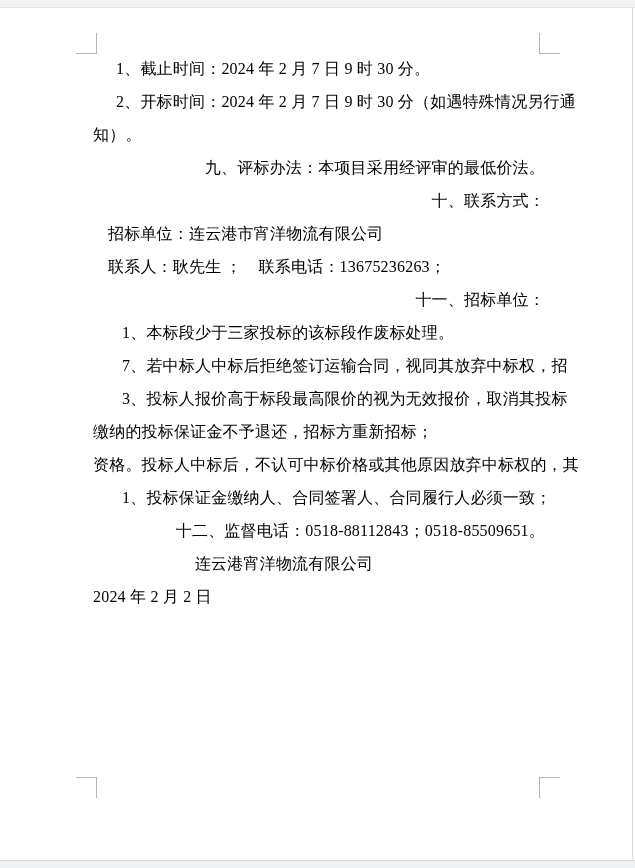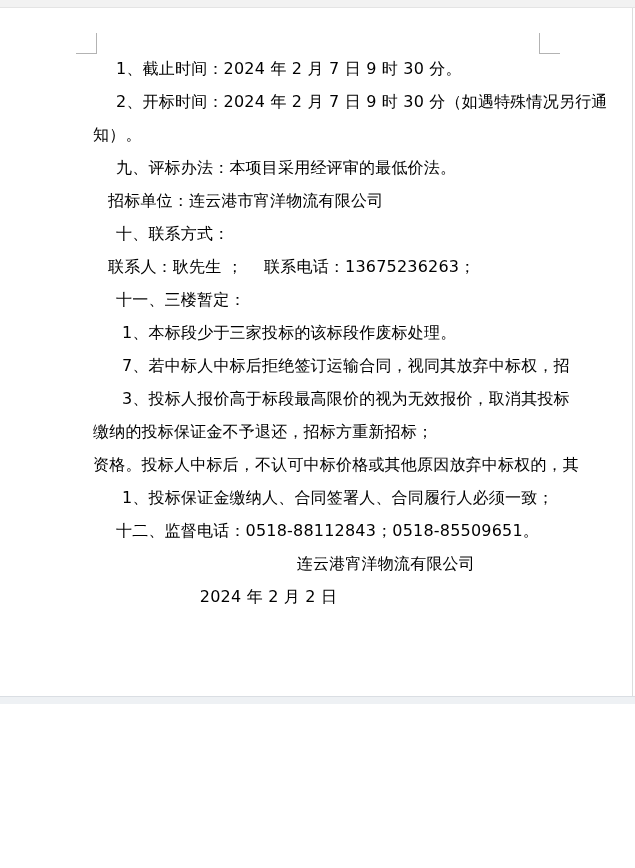--- a/index.html
+++ b/index.html
@@ -15,23 +15,24 @@
   html,body{margin:0;padding:0;}
   body{
     width:635px;height:868px;
     background:var(--page-bg);
     font-family:"DejaVu Sans", sans-serif;
     color:var(--text);
     overflow:hidden;
   }
   .page{
     position:relative;
-    width:635px;height:704px;
+    width:635px;height:868px;
     background:var(--page-bg);
     overflow:hidden;
+    font-family:Liberation Serif, serif;
   }
   
   .top-strip{
     position:absolute;top:0;left:0;right:0;height:7px;
     background:var(--top-band);
     border-bottom:1px solid var(--top-line);
   }
   .right-edge{
     position:absolute;top:8px;bottom:8px;right:2px;width:1px;
     background:var(--edge-line);
@@ -53,48 +54,48 @@
     font-size:16px;line-height:33px;
     letter-spacing:0.2px;
   }
   .line{
     white-space:pre;
     height:33px;
     overflow:visible;
   }
   .line.flush{padding-left:0;}
   .line.indent-num{padding-left:23px;}
-  .line.indent-section{padding-left:23px;}
+  .line.indent-section{padding-left:23px;text-align:right;}
   .line.indent-item{padding-left:29px;}
   .line.indent-contact{padding-left:15px;}
-  .line.signature{text-align:right;padding-right:70px;}
-  .line.date{text-align:center;padding-right:101px;}
+  .line.signature{text-align:center;padding-right:70px;}
+  .line.date{text-align:left;padding-right:101px;}
 </style>
 </head>
 <body>
 
 <div class="page">
   <div class="top-strip"></div>
   <div class="right-edge"></div>
   <div class="bottom-strip"></div>
 
   <div class="mark tl"></div>
   <div class="mark tr"></div>
   <div class="mark bl"></div>
   <div class="mark br"></div>
 
   <div class="content">
       <div class="line indent-num">1、截止时间：2024 年 2 月 7 日 9 时 30 分。</div>
       <div class="line indent-num">2、开标时间：2024 年 2 月 7 日 9 时 30 分（如遇特殊情况另行通</div>
       <div class="line flush">知）。</div>
       <div class="line indent-section">九、评标办法：本项目采用经评审的最低价法。</div>
+      <div class="line indent-section">十、联系方式：</div>
       <div class="line indent-contact">招标单位：连云港市宵洋物流有限公司</div>
-      <div class="line indent-section">十、联系方式：</div>
       <div class="line indent-contact">联系人：耿先生 ；    联系电话：13675236263；</div>
-      <div class="line indent-section">十一、三楼暂定：</div>
+      <div class="line indent-section">十一、招标单位：</div>
       <div class="line indent-item">1、本标段少于三家投标的该标段作废标处理。</div>
       <div class="line indent-item">7、若中标人中标后拒绝签订运输合同，视同其放弃中标权，招</div>
       <div class="line indent-item">3、投标人报价高于标段最高限价的视为无效报价，取消其投标</div>
       <div class="line flush">缴纳的投标保证金不予退还，招标方重新招标；</div>
       <div class="line flush">资格。投标人中标后，不认可中标价格或其他原因放弃中标权的，其</div>
       <div class="line indent-item">1、投标保证金缴纳人、合同签署人、合同履行人必须一致；</div>
       <div class="line indent-section">十二、监督电话：0518-88112843；0518-85509651。</div>
       <div class="line signature">连云港宵洋物流有限公司</div>
       <div class="line date">2024 年 2 月 2 日</div>
     </div>

